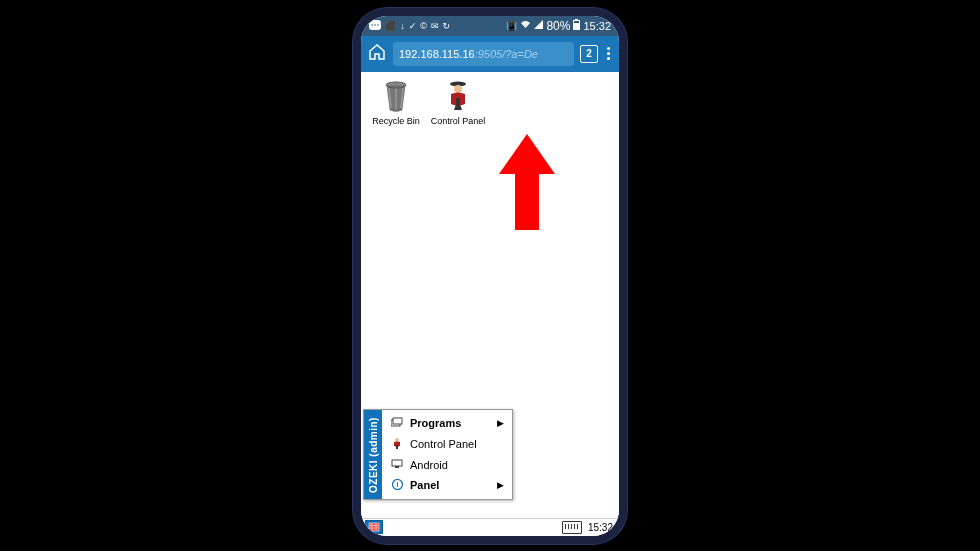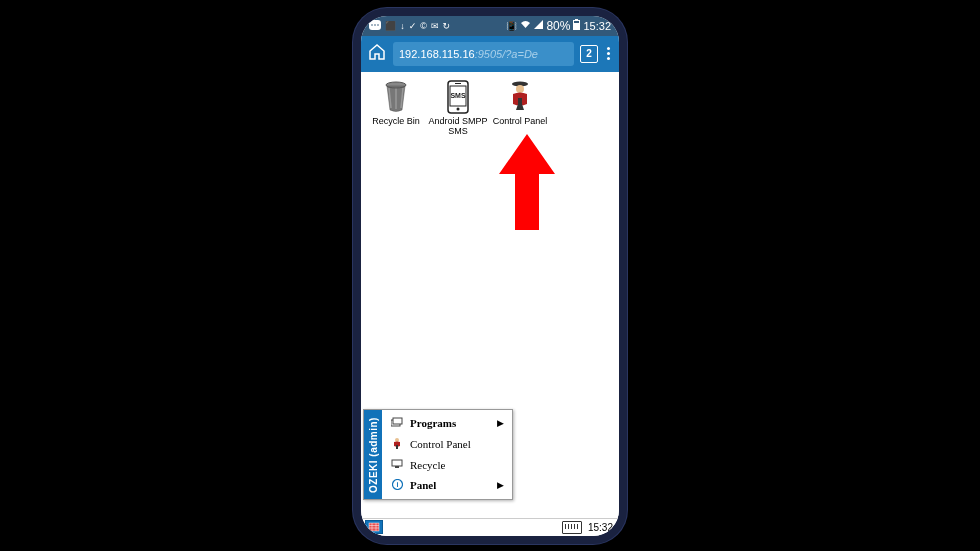--- a/index.html
+++ b/index.html
@@ -153,21 +153,21 @@
   }
   .start-item {
     display: flex;
     align-items: center;
     padding: 4px 8px;
     font-size: 11px;
     cursor: pointer;
     gap: 6px;
   }
   .start-item .mi { width: 14px; text-align: center; font-size: 11px; }
-  .start-item .lbl { flex: 1; font-family: Liberation Serif, serif; }
+  .start-item .lbl { flex: 1; }
   .start-item .arr { font-size: 9px; }
   .start-item.bold .lbl { font-weight: bold; }
   .taskbar {
     height: 18px;
     background: #fff;
     border-top: 1px solid #ccc;
     display: flex;
     align-items: center;
     padding: 0 4px;
     gap: 6px;
@@ -271,32 +271,20 @@
             <svg width="30" height="34" viewBox="0 0 30 34">
               <ellipse cx="15" cy="5" rx="10" ry="3" fill="#888"></ellipse>
               <path d="M6 6 L9 30 Q15 33 21 30 L24 6 Z" fill="#777" stroke="#555" stroke-width="0.5"></path>
               <path d="M8 8 L10 28" stroke="#999" stroke-width="1.5"></path>
               <path d="M15 8 L15 29" stroke="#999" stroke-width="1.5"></path>
               <path d="M22 8 L20 28" stroke="#999" stroke-width="1.5"></path>
               <ellipse cx="15" cy="5" rx="10" ry="3" fill="none" stroke="#555"></ellipse>
             </svg>
           </div>
           <span>Recycle Bin</span>
-        </div>
-        <div class="d-icon">
-          <div class="ico">
-            <svg width="24" height="34" viewBox="0 0 24 34">
-              <rect x="2" y="1" width="20" height="32" rx="3" fill="#fff" stroke="#222" stroke-width="1.5"></rect>
-              <rect x="4" y="6" width="16" height="20" fill="#fff" stroke="#222"></rect>
-              <text x="12" y="18" font-size="7" text-anchor="middle" fill="#222" font-weight="bold">SMS</text>
-              <circle cx="12" cy="29" r="1.5" fill="#222"></circle>
-              <rect x="9" y="3" width="6" height="1" fill="#222"></rect>
-            </svg>
-          </div>
-          <span>Android SMPP SMS</span>
         </div>
         <div class="d-icon">
           <div class="ico">
             <svg width="26" height="34" viewBox="0 0 26 34">
               <ellipse cx="13" cy="4" rx="8" ry="2.5" fill="#333"></ellipse>
               <circle cx="13" cy="9" r="4" fill="#e8c090"></circle>
               <path d="M6 14 Q13 11 20 14 L20 24 Q13 27 6 24 Z" fill="#b02020"></path>
               <rect x="11" y="18" width="4" height="12" fill="#333"></rect>
               <path d="M9 30 L11 24 L15 24 L17 30 Z" fill="#333"></path>
             </svg>
@@ -334,21 +322,21 @@
             </span>
             <span class="lbl">Control Panel</span>
           </div>
           <div class="start-item">
             <span class="mi">
               <svg width="12" height="10" viewBox="0 0 12 10">
                   <rect x="1" y="1" width="10" height="6" fill="none" stroke="#444"></rect>
                   <rect x="4" y="7" width="4" height="2" fill="#444"></rect>
                 </svg>
             </span>
-            <span class="lbl">Recycle</span>
+            <span class="lbl">Android</span>
           </div>
           <div class="start-item bold">
             <span class="mi">
               <svg width="11" height="11" viewBox="0 0 11 11">
                   <circle cx="5.5" cy="5.5" r="5" fill="none" stroke="#1172b9" stroke-width="1.2"></circle>
                   <text x="5.5" y="8" font-size="7" text-anchor="middle" fill="#1172b9" font-weight="bold">i</text>
                 </svg>
             </span>
             <span class="lbl">Panel</span>
             <span class="arr">▶</span>

